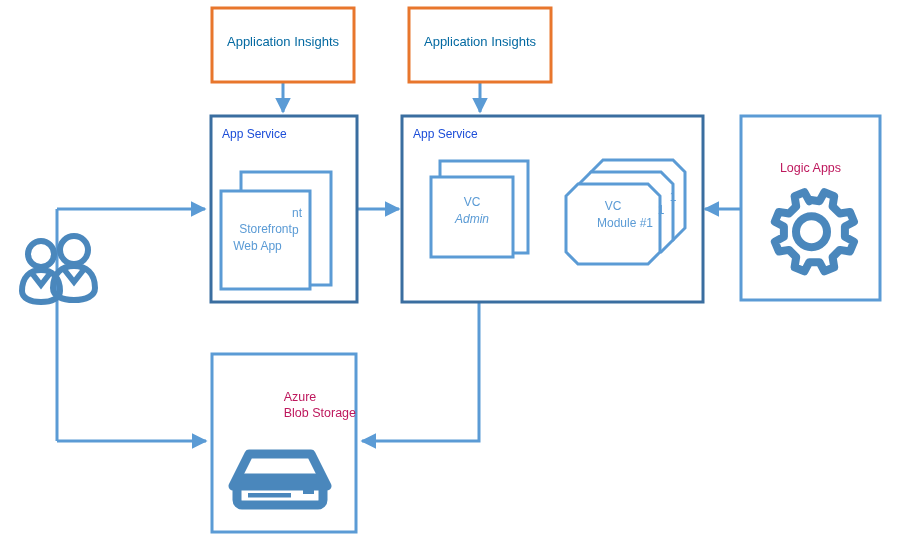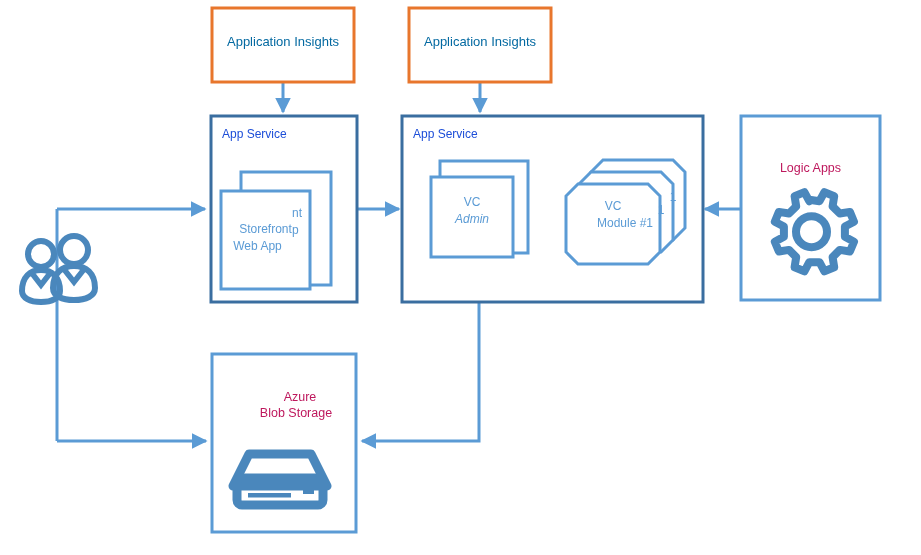--- a/index.html
+++ b/index.html
@@ -177,15 +177,15 @@
 
   <div class="node-label lbl-faded" style="left:666px; top:189px; width:14px;">1</div>
   <div class="node-label lbl-faded" style="left:654px; top:202px; width:14px;">1</div>
 
   <div class="node-label lbl-inner" style="left:566px; top:198px; width:94px;">VC</div>
   <div class="node-label lbl-inner" style="left:566px; top:215px; width:94px;margin-left:12px;">Module #1</div>
 
   <div class="node-label lbl-plain" style="left:741px; top:160px; width:139px;">Logic Apps</div>
 
   <div class="node-label lbl-plain" style="left:212px; top:389px; width:144px;margin-left:16px;">Azure</div>
-  <div class="node-label lbl-plain" style="left:224px; top:405px; width:144px;">Blob Storage</div>
+  <div class="node-label lbl-plain" style="left:212px; top:405px; width:144px;text-align:right;">Blob Storage</div>
 
 </div>
 
 </body></html>

